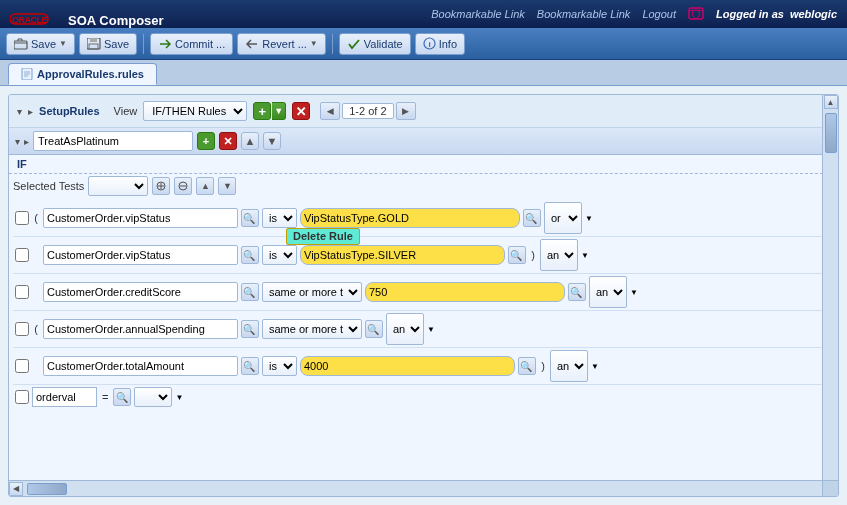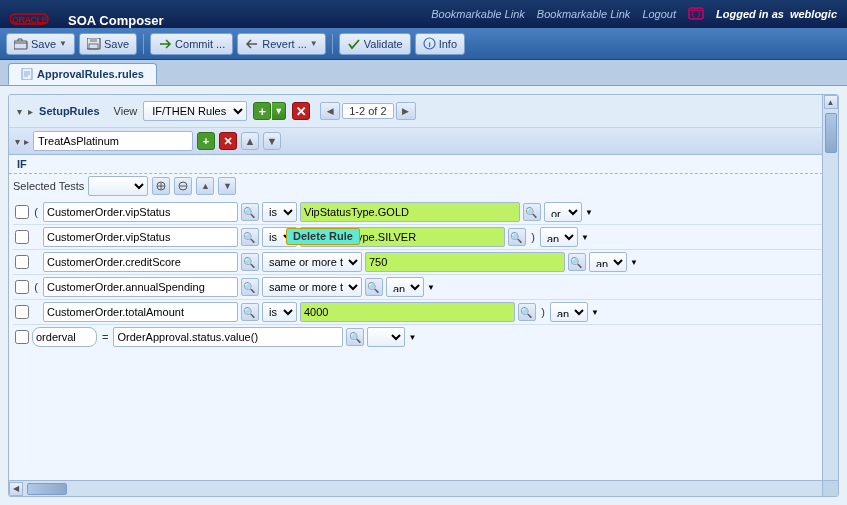--- a/index.html
+++ b/index.html
@@ -265,61 +265,61 @@
     .cond-op-select {
       border: 1px solid #a0b8d8;
       background: linear-gradient(to bottom, #fff, #e8f0fb);
       padding: 1px 2px;
       font-size: 11px;
       height: 20px;
       border-radius: 2px;
     }
     .cond-value-input {
       border: 1px solid #a0b8d8;
-      background: #bef264;
+      background: #fde047;
       padding: 1px 3px;
       font-size: 11px;
       height: 20px;
-      border-radius: 2px;
+      border-radius: 8px;
     }
     .cond-search2-btn {
       width: 18px; height: 18px;
       background: linear-gradient(to bottom, #e8f0fb, #c8d8f0);
       border: 1px solid #a0b8d8;
       border-radius: 2px;
       cursor: pointer;
       display: flex; align-items: center; justify-content: center;
       font-size: 10px; color: #555;
     }
     .cond-logic-select {
       border: 1px solid #a0b8d8;
       background: linear-gradient(to bottom, #fff, #e8f0fb);
       padding: 4px 2px;
       font-size: 11px;
-      height: 20px;
+      height: 32px;
       border-radius: 2px;
       min-width: 38px;
     }
     .cond-rparen { font-size: 11px; color: #333; width: 8px; text-align: center; }
 
     
     .orderval-row {
       display: flex;
       align-items: center;
       padding: 2px 2px;
       gap: 3px;
       min-height: 24px;
     }
     .orderval-var {
       border: 1px solid #a0b8d8;
       background: #fff;
       padding: 1px 3px;
       font-size: 11px;
       height: 20px;
-      border-radius: 8px;
+      border-radius: 0;
       width: 65px;
     }
     .equals-sign { font-size: 11px; color: #333; margin: 0 2px; }
     .orderval-value-input {
       border: 1px solid #a0b8d8;
       background: #fff;
       padding: 1px 3px;
       font-size: 11px;
       height: 20px;
       border-radius: 2px;
@@ -614,21 +614,20 @@
         <div class="cond-search2-btn">🔍</div>
         <span class="cond-rparen">)</span>
         <select class="cond-logic-select" style="width:38px;"><option>and</option></select>
         <span style="font-size:8px;">▼</span>
       </div>
 
       <div class="orderval-row">
         <input type="checkbox" class="cond-check" style="">
         <input class="orderval-var" type="text" value="orderval" style="">
         <span class="equals-sign">=</span>
-        <input class="orderval-value-input" type="text" value="OrderApproval.status.value()" style="">
         <div class="orderval-search-btn">🔍</div>
         <select class="orderval-type-select" style="width:38px;"><option></option></select>
         <span style="font-size:8px;">▼</span>
       </div>
     </div>
 
     <div class="scrollbar-v">
       <div class="scroll-arrow">▲</div>
       <div class="scroll-thumb"></div>
       <div style="flex:1;"></div>

